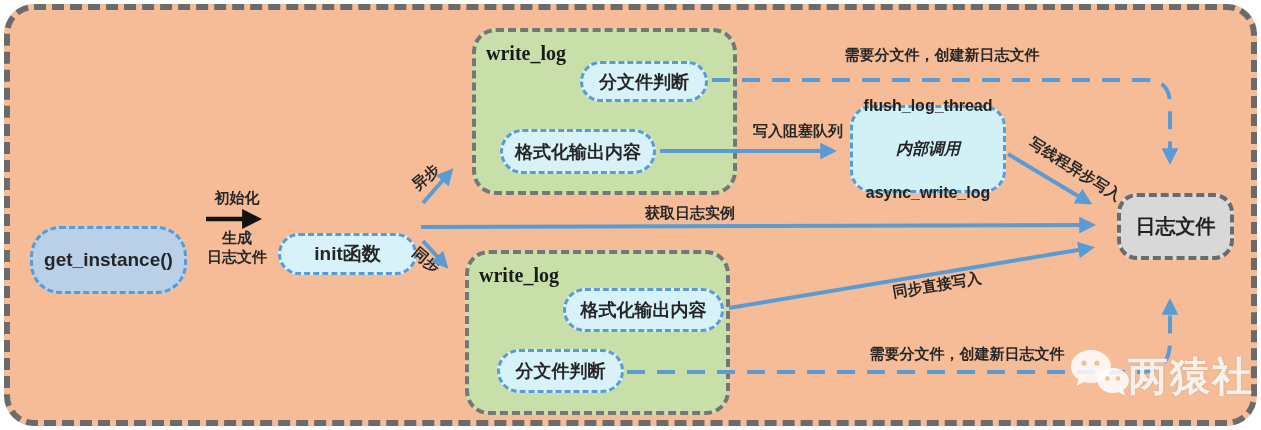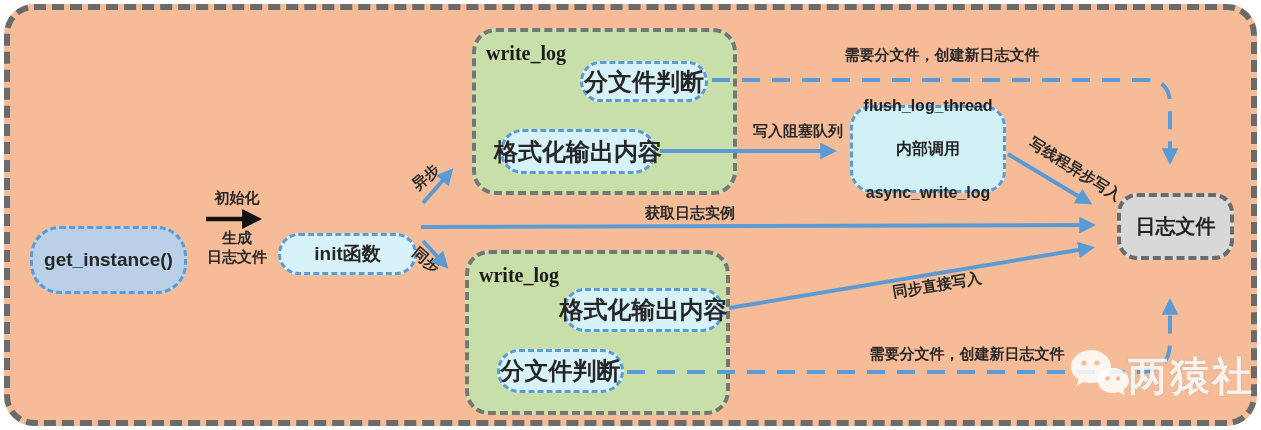--- a/index.html
+++ b/index.html
@@ -15,21 +15,21 @@
     border:6px dashed #6B6B6B;border-radius:30px;
   }
   .greenbox{
     position:absolute;box-sizing:border-box;
     background:#C9DFA9;border:4px dashed #767676;border-radius:24px;
   }
   .capsule{
     position:absolute;box-sizing:border-box;
     background:#D8F2FA;border:3px dashed #5B9BD5;border-radius:40px;
     display:flex;align-items:center;justify-content:center;
-    font-weight:bold;font-size:24px;color:#262626;white-space:nowrap;
+    font-weight:bold;font-size:18px;color:#262626;white-space:nowrap;
   }
   .lbl{
     position:absolute;font-weight:bold;font-size:15px;color:#262626;
     text-align:center;white-space:nowrap;line-height:1.25;
   }
   .serif-title{
     position:absolute;font-family:"Liberation Serif", serif;
     font-size:20px;font-weight:600;color:#1a1a1a;
   }
   .flushbox{
@@ -72,21 +72,21 @@
   <div class="lbl" style="left:397px;top:168px;width:58px;transform:rotate(-40deg);">异步</div>
   <div class="lbl" style="left:397px;top:251px;width:58px;transform:rotate(40deg);">同步</div>
 
   <div class="greenbox" style="left:472px;top:28px;width:265px;height:167px;"></div>
   <div class="serif-title" style="left:486px;top:42px;">write_log</div>
   <div class="capsule" style="left:580px;top:61px;width:128px;height:41px;">分文件判断</div>
   <div class="capsule" style="left:500px;top:129px;width:156px;height:45px;">格式化输出内容</div>
 
   <div class="flushbox">
     <div>flush_log_thread</div>
-    <div style="font-weight:bold;">内部调用</div>
+    <div style="font-weight:bold;font-style:italic;">内部调用</div>
     <div>async_write_log</div>
   </div>
 
   <div class="greenbox" style="left:465px;top:250px;width:265px;height:165px;"></div>
   <div class="serif-title" style="left:479px;top:264px;">write_log</div>
   <div class="capsule" style="left:563px;top:288px;width:161px;height:44px;">格式化输出内容</div>
   <div class="capsule" style="left:497px;top:349px;width:127px;height:44px;">分文件判断</div>
 
   <div class="graybox">日志文件</div>
 

